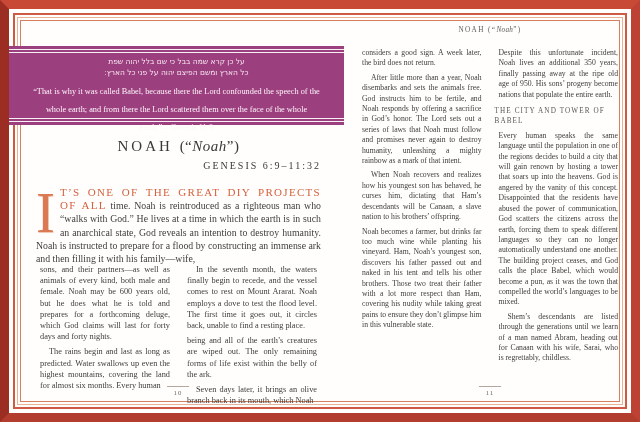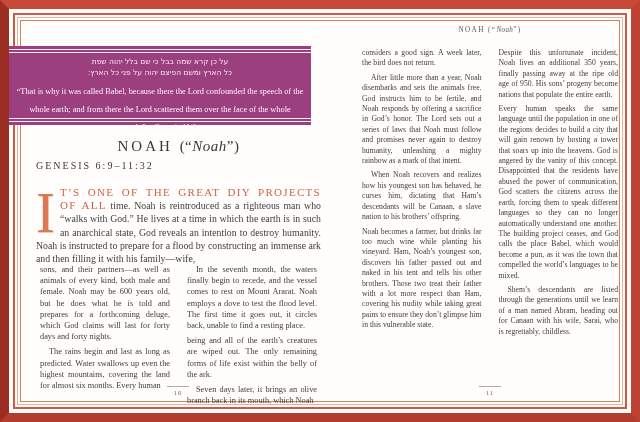--- a/index.html
+++ b/index.html
@@ -16,21 +16,21 @@
     border-bottom-color:#b23c2d; border-left-color:#9c2d22;
     z-index:1;
   }
   
   .lines-outer { position:absolute; inset:13px; border:2px solid #ce5a44; z-index:1; }
   .lines-mid   { position:absolute; inset:2px;  border:1px solid #e7b296; }
   .lines-inner { position:absolute; inset:2px;  border:1px solid #d3805e; }
 
   
   .quote-box {
-    position:absolute; left:9px; top:46px; width:302px; height:79px;
+    position:absolute; left:9px; top:46px; width:335px; height:79px;
     background:#9c3f7f; z-index:3;
   }
   .qrule { position:absolute; left:0; right:0; height:1px; background:rgba(255,255,255,.92); }
   .qrule.t1 { top:3px; } .qrule.t2 { top:6px; }
   .qrule.b1 { bottom:3px; } .qrule.b2 { bottom:6px; }
   .hebrew {
     margin:0; padding-top:1px; text-align:center; direction:rtl;
     font-family:"DejaVu Sans", sans-serif; font-size:7.5px; line-height:10px;
     color:#f6e7f0;
   }
@@ -38,21 +38,21 @@
   .equote {
     margin:5px auto 0; width:290px; text-align:center;
     font-size:8.3px; line-height:18px; color:#fcf4f9;
   }
 
   
   .lp-head { position:absolute; left:36px; top:138px; width:285px; z-index:2; }
   .title { text-align:center; color:#3a3837; font-size:15px; letter-spacing:3px; }
   .title .paren { letter-spacing:0.5px; font-size:15px; }
   .title .name  { font-style:italic; letter-spacing:0.5px; }
-  .subtitle { text-align:left; font-size:10px; letter-spacing:2px; margin-top:5px; color:#3a3837; }
+  .subtitle { text-align:right; font-size:10px; letter-spacing:2px; margin-top:5px; color:#3a3837; }
   .lead {
     margin-top:15px; text-align:justify; font-size:9.8px; line-height:13.2px; color:#3e3c3b;
   }
   .dropcap {
     float:left; font-size:57px; line-height:47px; color:#db7952;
     margin:3px 5px 0 0; text-shadow:0.5px 0.5px 0 #f3c9b4;
   }
   .leadin { color:#d4603c; font-size:11px; letter-spacing:1.3px; font-weight:normal; }
 
   .lp-cols {
@@ -143,20 +143,21 @@
 
   <div class="rp-cols">
     <div class="col">
       <p class="para">considers a good sign. A week later, the bird does not return.</p>
       <p class="para p-ind">After little more than a year, Noah disembarks and sets the animals free. God instructs him to be fertile, and Noah responds by offering a sacrifice in God’s honor. The Lord sets out a series of laws that Noah must follow and promises never again to destroy humanity, unleashing a mighty rainbow as a mark of that intent.</p>
       <p class="para p-ind">When Noah recovers and realizes how his youngest son has behaved, he curses him, dictating that Ham’s descendants will be Canaan, a slave nation to his brothers’ offspring.</p>
       <p class="para">Noah becomes a farmer, but drinks far too much wine while planting his vineyard. Ham, Noah’s youngest son, discovers his father passed out and naked in his tent and tells his other brothers. Those two treat their father with a lot more respect than Ham, covering his nudity while taking great pains to ensure they don’t glimpse him in this vulnerable state.</p>
     </div>
     <div class="col">
       <p class="para">Despite this unfortunate incident, Noah lives an additional 350 years, finally passing away at the ripe old age of 950. His sons’ progeny become nations that populate the entire earth.</p>
+      <p class="para colhead">THE CITY AND TOWER OF BABEL</p>
       <p class="para">Every human speaks the same language until the population in one of the regions decides to build a city that will gain renown by hosting a tower that soars up into the heavens. God is angered by the vanity of this concept. Disappointed that the residents have abused the power of communication, God scatters the citizens across the earth, forcing them to speak different languages so they can no longer automatically understand one another. The building project ceases, and God calls the place Babel, which would become a pun, as it was the town that compelled the world’s languages to be mixed.</p>
       <p class="para p-ind">Shem’s descendants are listed through the generations until we learn of a man named Abram, heading out for Canaan with his wife, Sarai, who is regrettably, childless.</p>
     </div>
   </div>
 
   <div class="pagenum right">
     <div class="pn-rule"></div>
     <div class="pn-text">11</div>
   </div>
 

